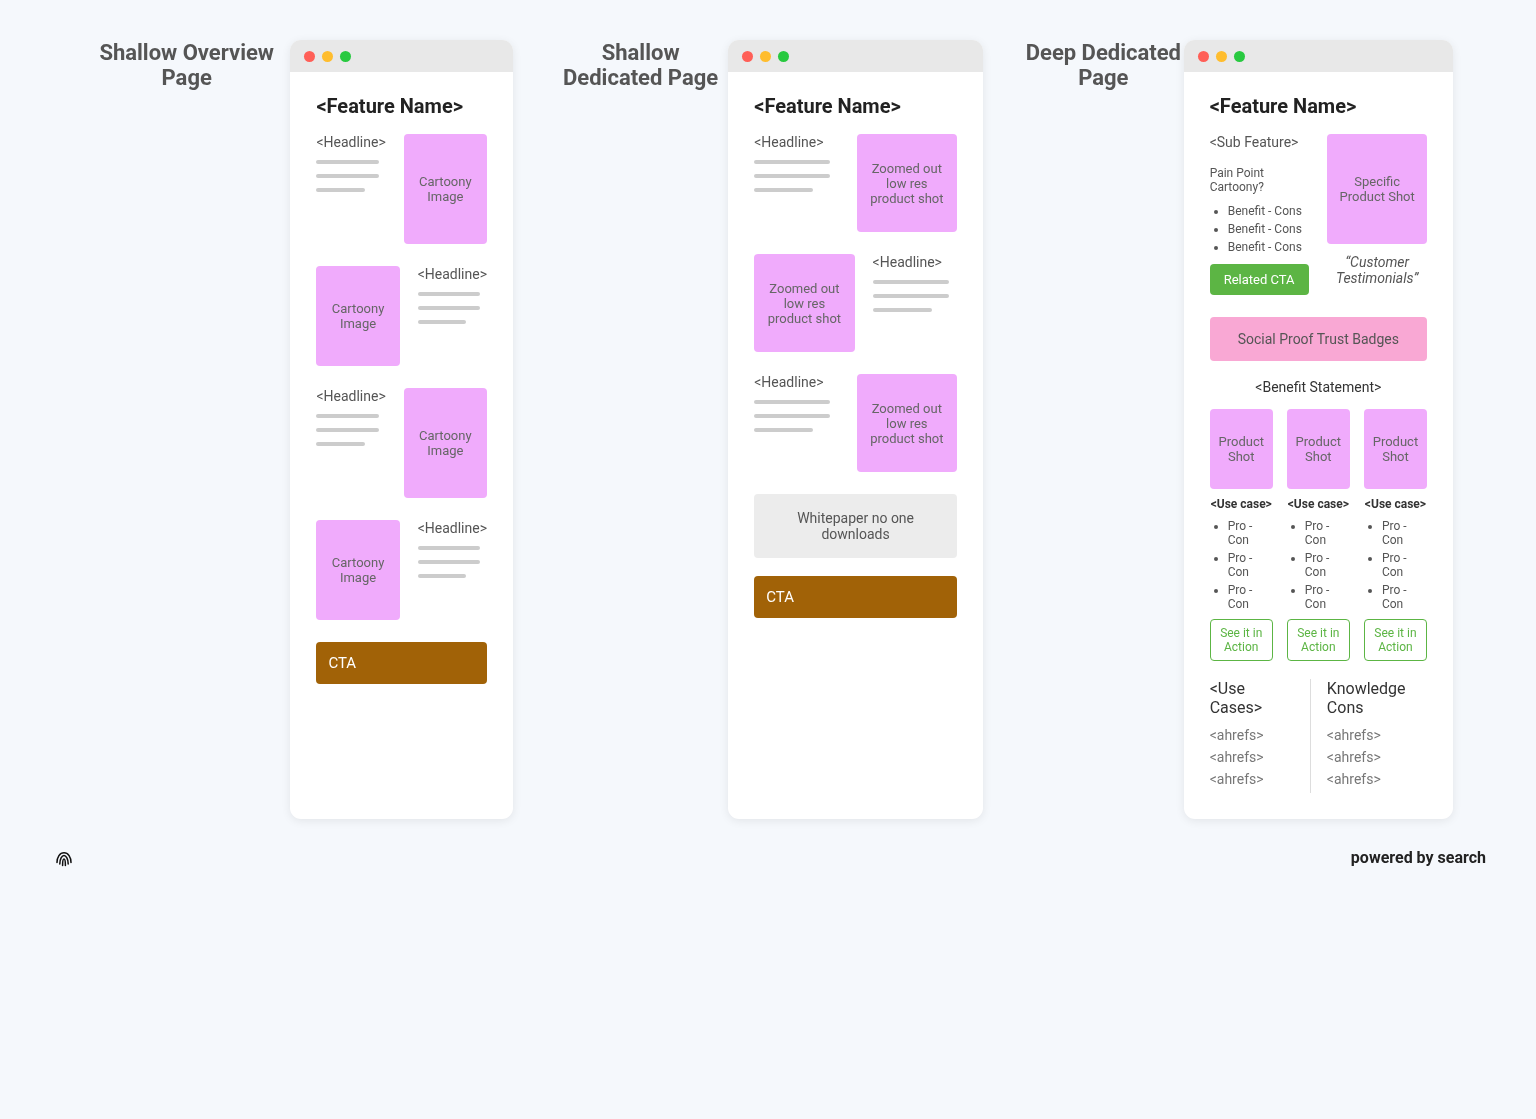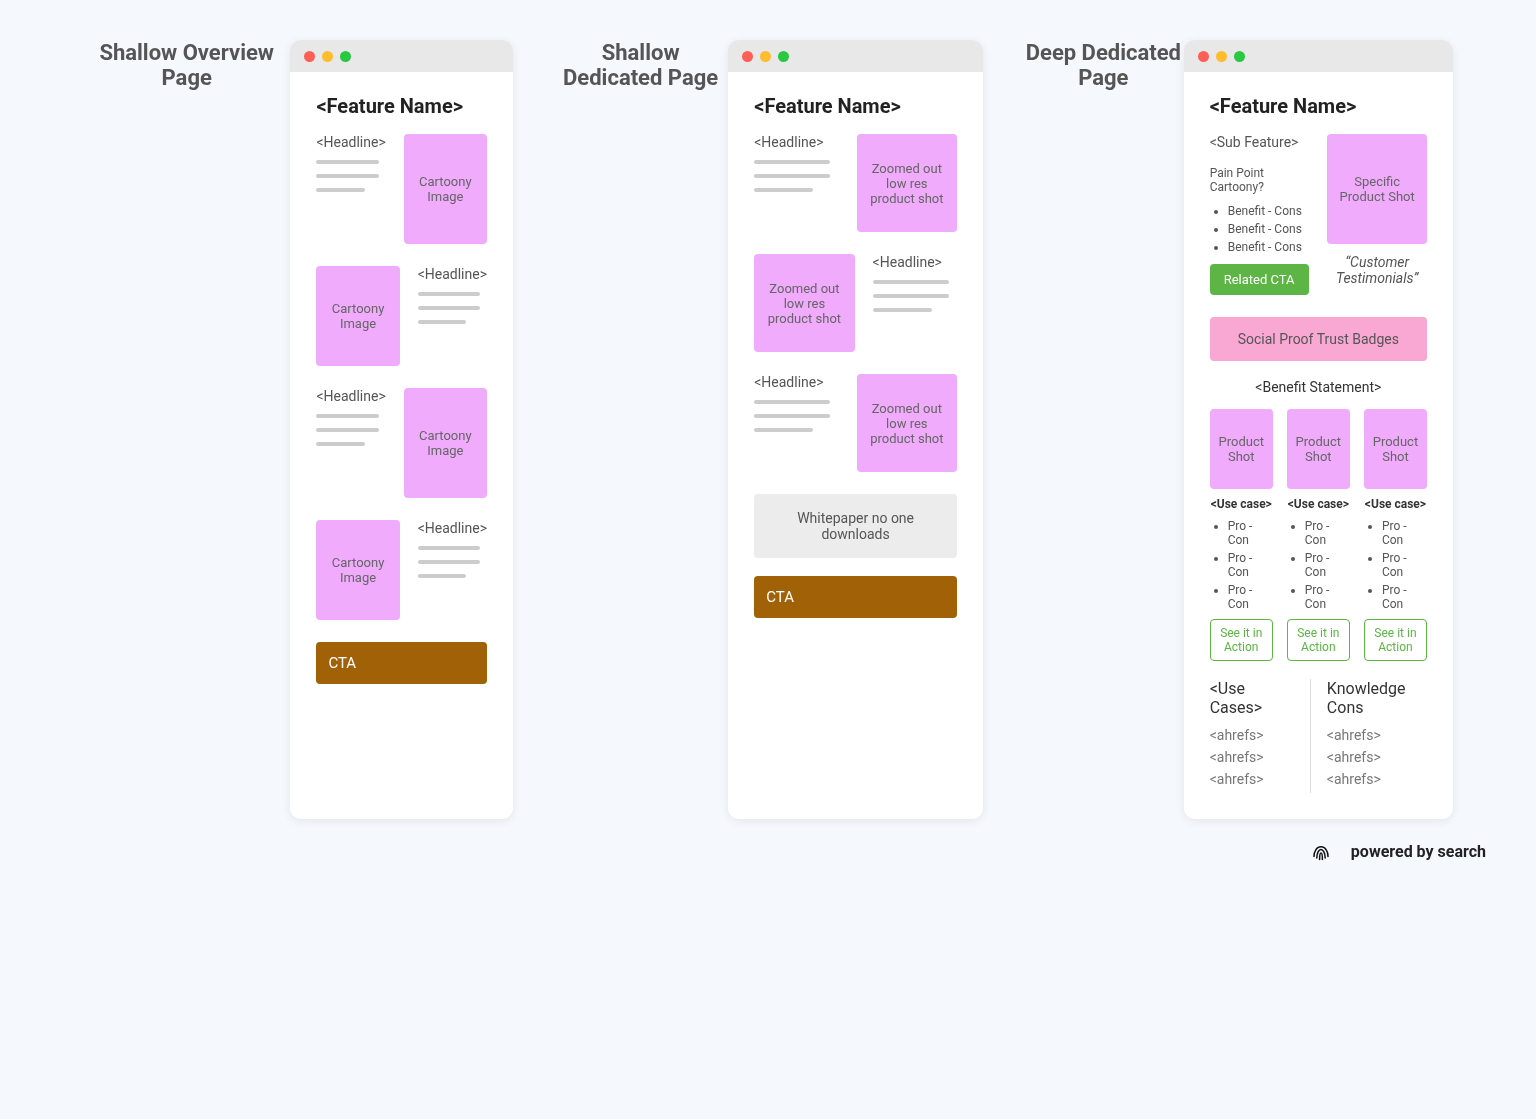--- a/index.html
+++ b/index.html
@@ -97,22 +97,22 @@
     text-align:center; padding:6px 4px; border-radius:4px; margin-top:8px;
   }
   .bottom2{ display:flex; gap:0; }
   .bottom2 .bcol{ flex:1; padding-right:10px;}
   .bottom2 .bcol.first{ border-right:1px solid #ddd; }
   .bottom2 .bcol.second{ padding-left:16px;}
   .btitle{ font-size:16px; color:#333; margin-bottom:10px;}
   .blink{ font-size:14px; color:#777; margin-bottom:6px;}
   .ct{ text-align:center; font-size:14px; font-style:italic; color:#555; margin-top:10px;}
   .footer{
-    text-align:center; margin-top:18px; font-size:16px; font-weight:700;
-    color:#222; display:flex; align-items:center; justify-content:flex-end; gap:16px;
+    text-align:center; margin-top:24px; font-size:16px; font-weight:700;
+    color:#222; display:flex; align-items:center; justify-content:space-between; gap:16px;
   }
   .footer svg{ width:28px; height:28px;}
 </style>
 </head>
 <body>
 
 <div class="columns">
 
   <div class="col">
     <div class="col-title">Shallow Overview Page</div>

